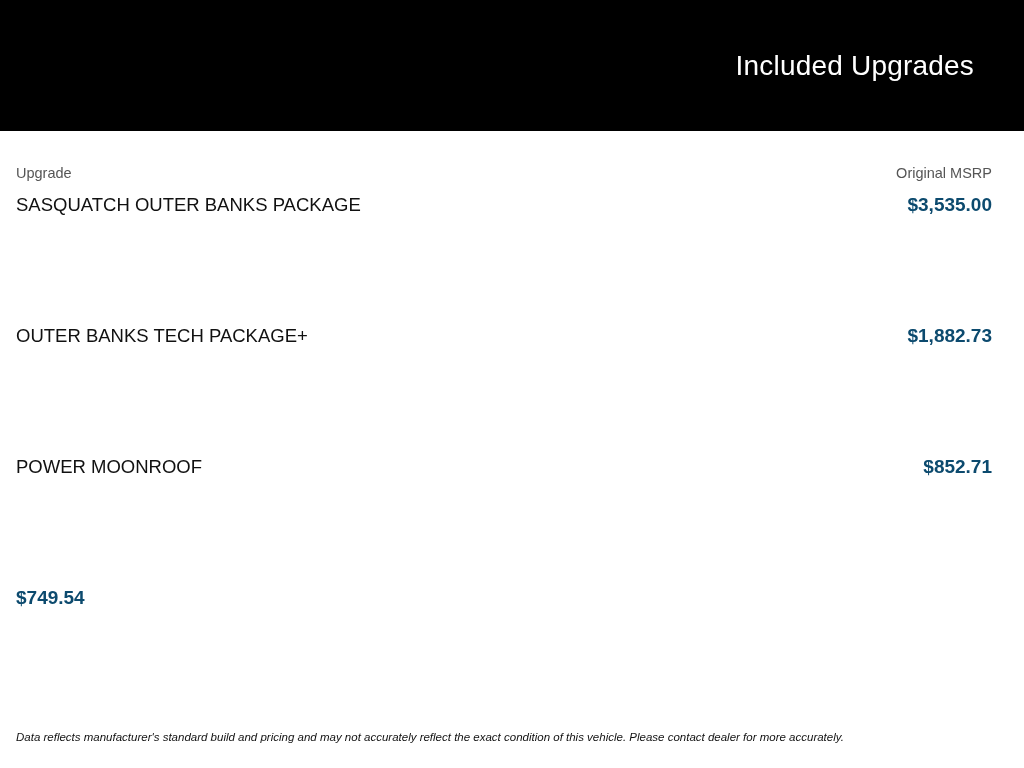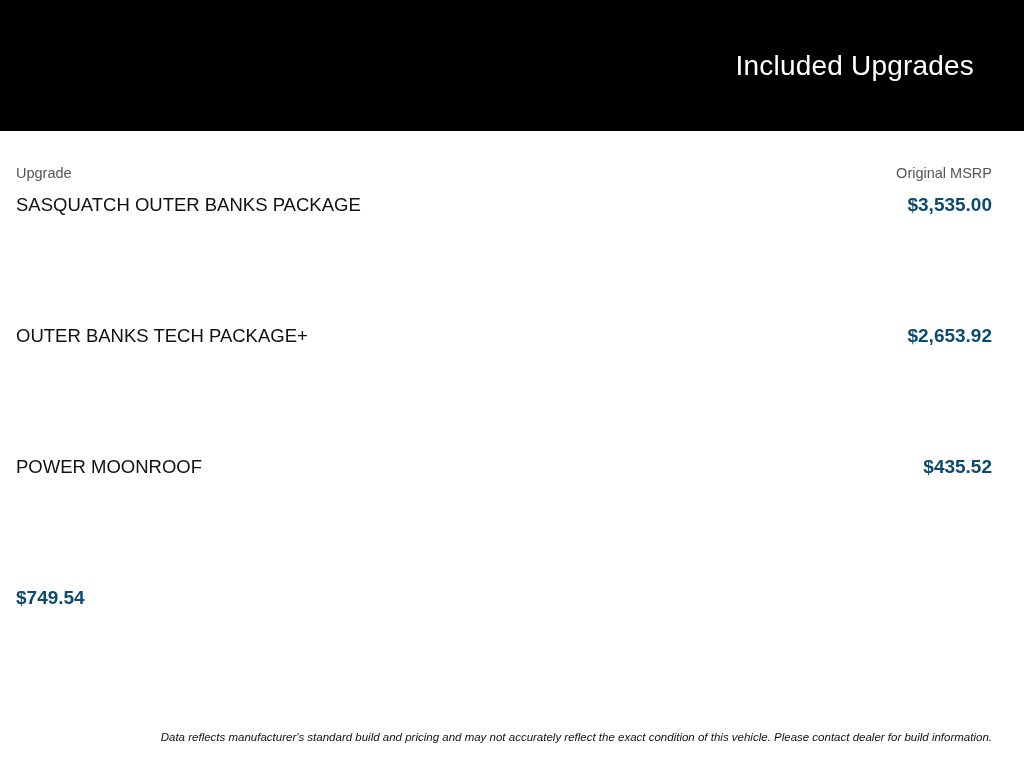--- a/index.html
+++ b/index.html
@@ -12,21 +12,20 @@
     background: #ffffff;
     font-family: "Liberation Sans", sans-serif;
     color: #000000;
     overflow: hidden;
   }
   .page {
     position: relative;
     width: 1024px;
     height: 768px;
     box-sizing: border-box;
-    text-align: right;
   }
   .header {
     width: 100%;
     height: 131px;
     background: #000000;
     display: flex;
     align-items: center;
     justify-content: flex-end;
     box-sizing: border-box;
     padding-right: 50px;
@@ -101,30 +100,30 @@
 
     <div class="rows">
 
       <div class="row">
         <div class="row-label">SASQUATCH OUTER BANKS PACKAGE</div>
         <div class="row-price">$3,535.00</div>
       </div>
 
       <div class="row">
         <div class="row-label">OUTER BANKS TECH PACKAGE+</div>
-        <div class="row-price">$2,653.92</div>
+        <div class="row-price">$1,882.73</div>
       </div>
 
       <div class="row">
         <div class="row-label">POWER MOONROOF</div>
-        <div class="row-price">$435.52</div>
+        <div class="row-price">$852.71</div>
       </div>
 
       <div class="row">
         <div class="row-price">$749.54</div>
       </div>
 
     </div>
 
-    <div class="disclaimer">Data reflects manufacturer's standard build and pricing and may not accurately reflect the exact condition of this vehicle. Please contact dealer for build information.</div>
+    <div class="disclaimer">Data reflects manufacturer's standard build and pricing and may not accurately reflect the exact condition of this vehicle. Please contact dealer for more accurately.</div>
 
   </div>
 </div>
 
 </body></html>

